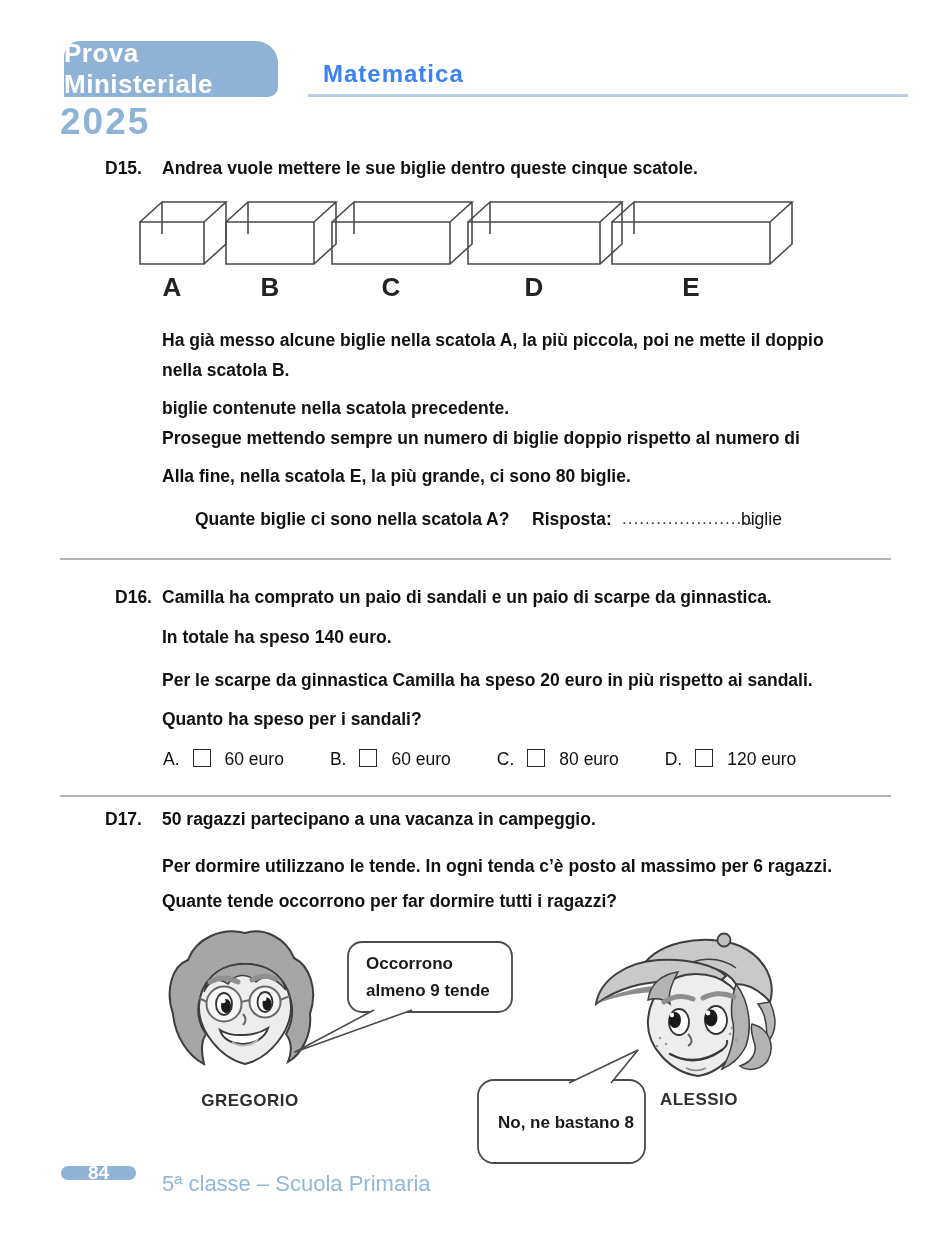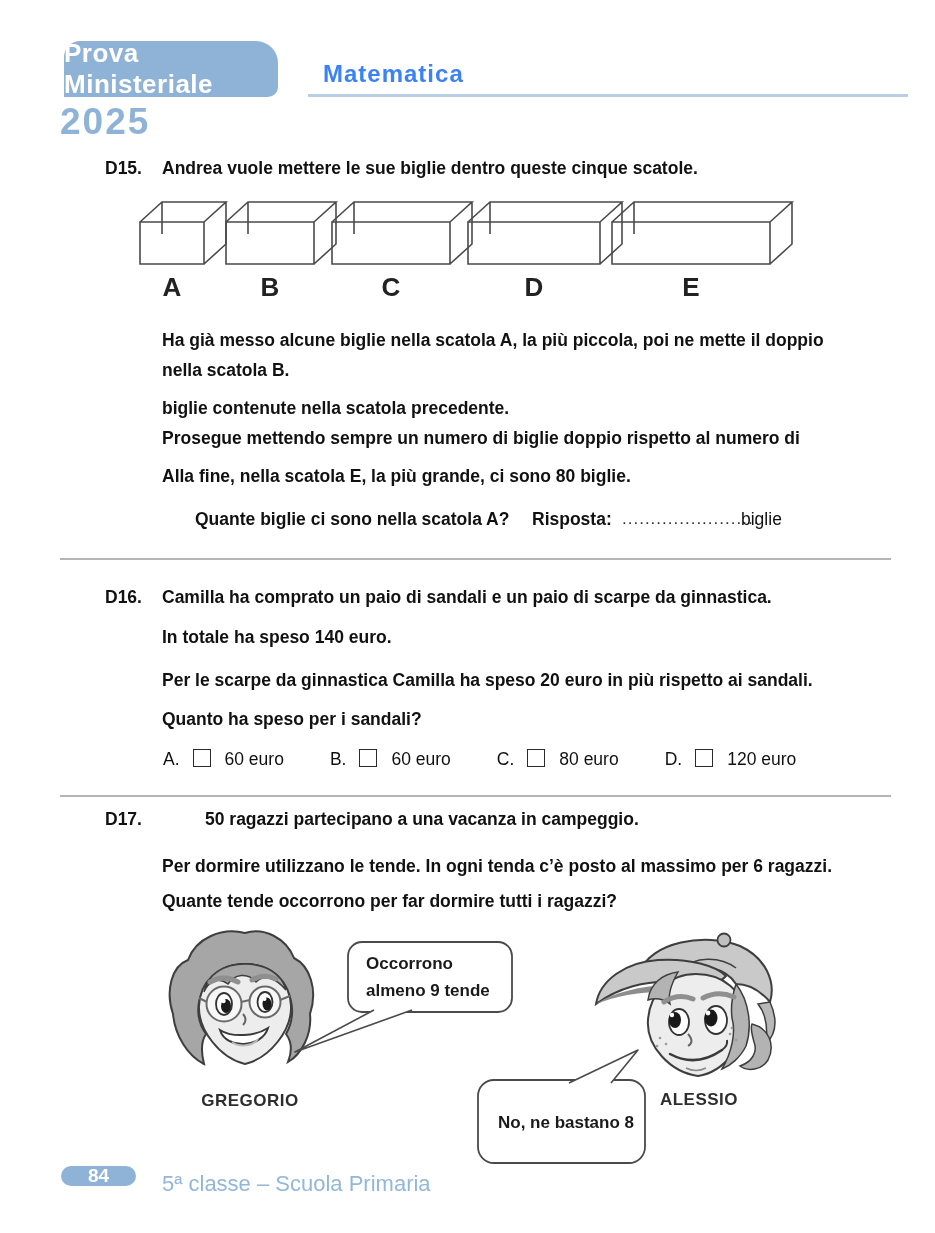--- a/index.html
+++ b/index.html
@@ -39,21 +39,21 @@
   .opt .box{width:16px;height:16px;border:1.6px solid #2a2a2a;background:#fff;
             margin-right:14px;margin-top:-4px;flex:none;}
   .opt .val{font-size:17.5px;}
 
   svg text{font-family:"Liberation Sans",sans-serif;}
   .boxlabel{font-size:26px;font-weight:700;fill:#222;}
   .bubble-text{font-size:17px;font-weight:700;fill:#1a1a1a;}
   .speaker{font-size:17px;font-weight:700;fill:#2e2e2e;letter-spacing:.5px;}
 
   
-  .page-badge{position:absolute;left:61px;top:1166px;width:75px;height:20px;background:#8fb3d6;
+  .page-badge{position:absolute;left:61px;top:1166px;width:75px;height:14px;background:#8fb3d6;
               border-radius:10px;display:flex;align-items:center;justify-content:center;
               color:#fff;font-weight:700;font-size:19px;}
   .footer-label{position:absolute;left:162px;top:1171px;color:#92b7d9;font-size:22px;}
 </style>
 </head>
 <body>
 
 <div id="page">
 
   <div class="tab">
@@ -95,21 +95,21 @@
 
   <div class="answer-row" style="top:509px;">
     <span class="q">Quante biglie ci sono nella scatola A?</span>
     <span class="lbl">Risposta:</span>
     <span class="dots">........................</span>
     <span class="unit">biglie</span>
   </div>
 
   <div class="divider" style="top:558px;"></div>
 
-  <div class="qrow" style="top:587px;">
+  <div class="qrow" style="top:587px;text-align:center;">
     <span class="qnum">D16.</span>
     <span class="qtext">Camilla ha comprato un paio di sandali e un paio di scarpe da ginnastica.</span>
   </div>
   <div class="para" style="top:622px;">
     <span>In totale ha speso 140 euro.</span>
   </div>
   <div class="para" style="top:665px;">
     <span>Per le scarpe da ginnastica Camilla ha speso 20 euro in più rispetto ai sandali.</span>
   </div>
   <div class="para" style="top:704px;">
@@ -134,21 +134,21 @@
     </div>
     <div class="opt">
       <span class="letter">D.</span>
       <span class="box"></span>
       <span class="val">120 euro</span>
     </div>
   </div>
 
   <div class="divider" style="top:795px;"></div>
 
-  <div class="qrow" style="top:809px;gap:43px;">
+  <div class="qrow" style="top:809px;">
     <span class="qnum">D17.</span>
     <span class="qtext">50 ragazzi partecipano a una vacanza in campeggio.</span>
   </div>
   <div class="para" style="top:851px;">
     <span>Per dormire utilizzano le tende. In ogni tenda c’è posto al massimo per 6 ragazzi.</span>
   </div>
   <div class="para" style="top:886px;">
     <span>Quante tende occorrono per far dormire tutti i ragazzi?</span>
   </div>
 

